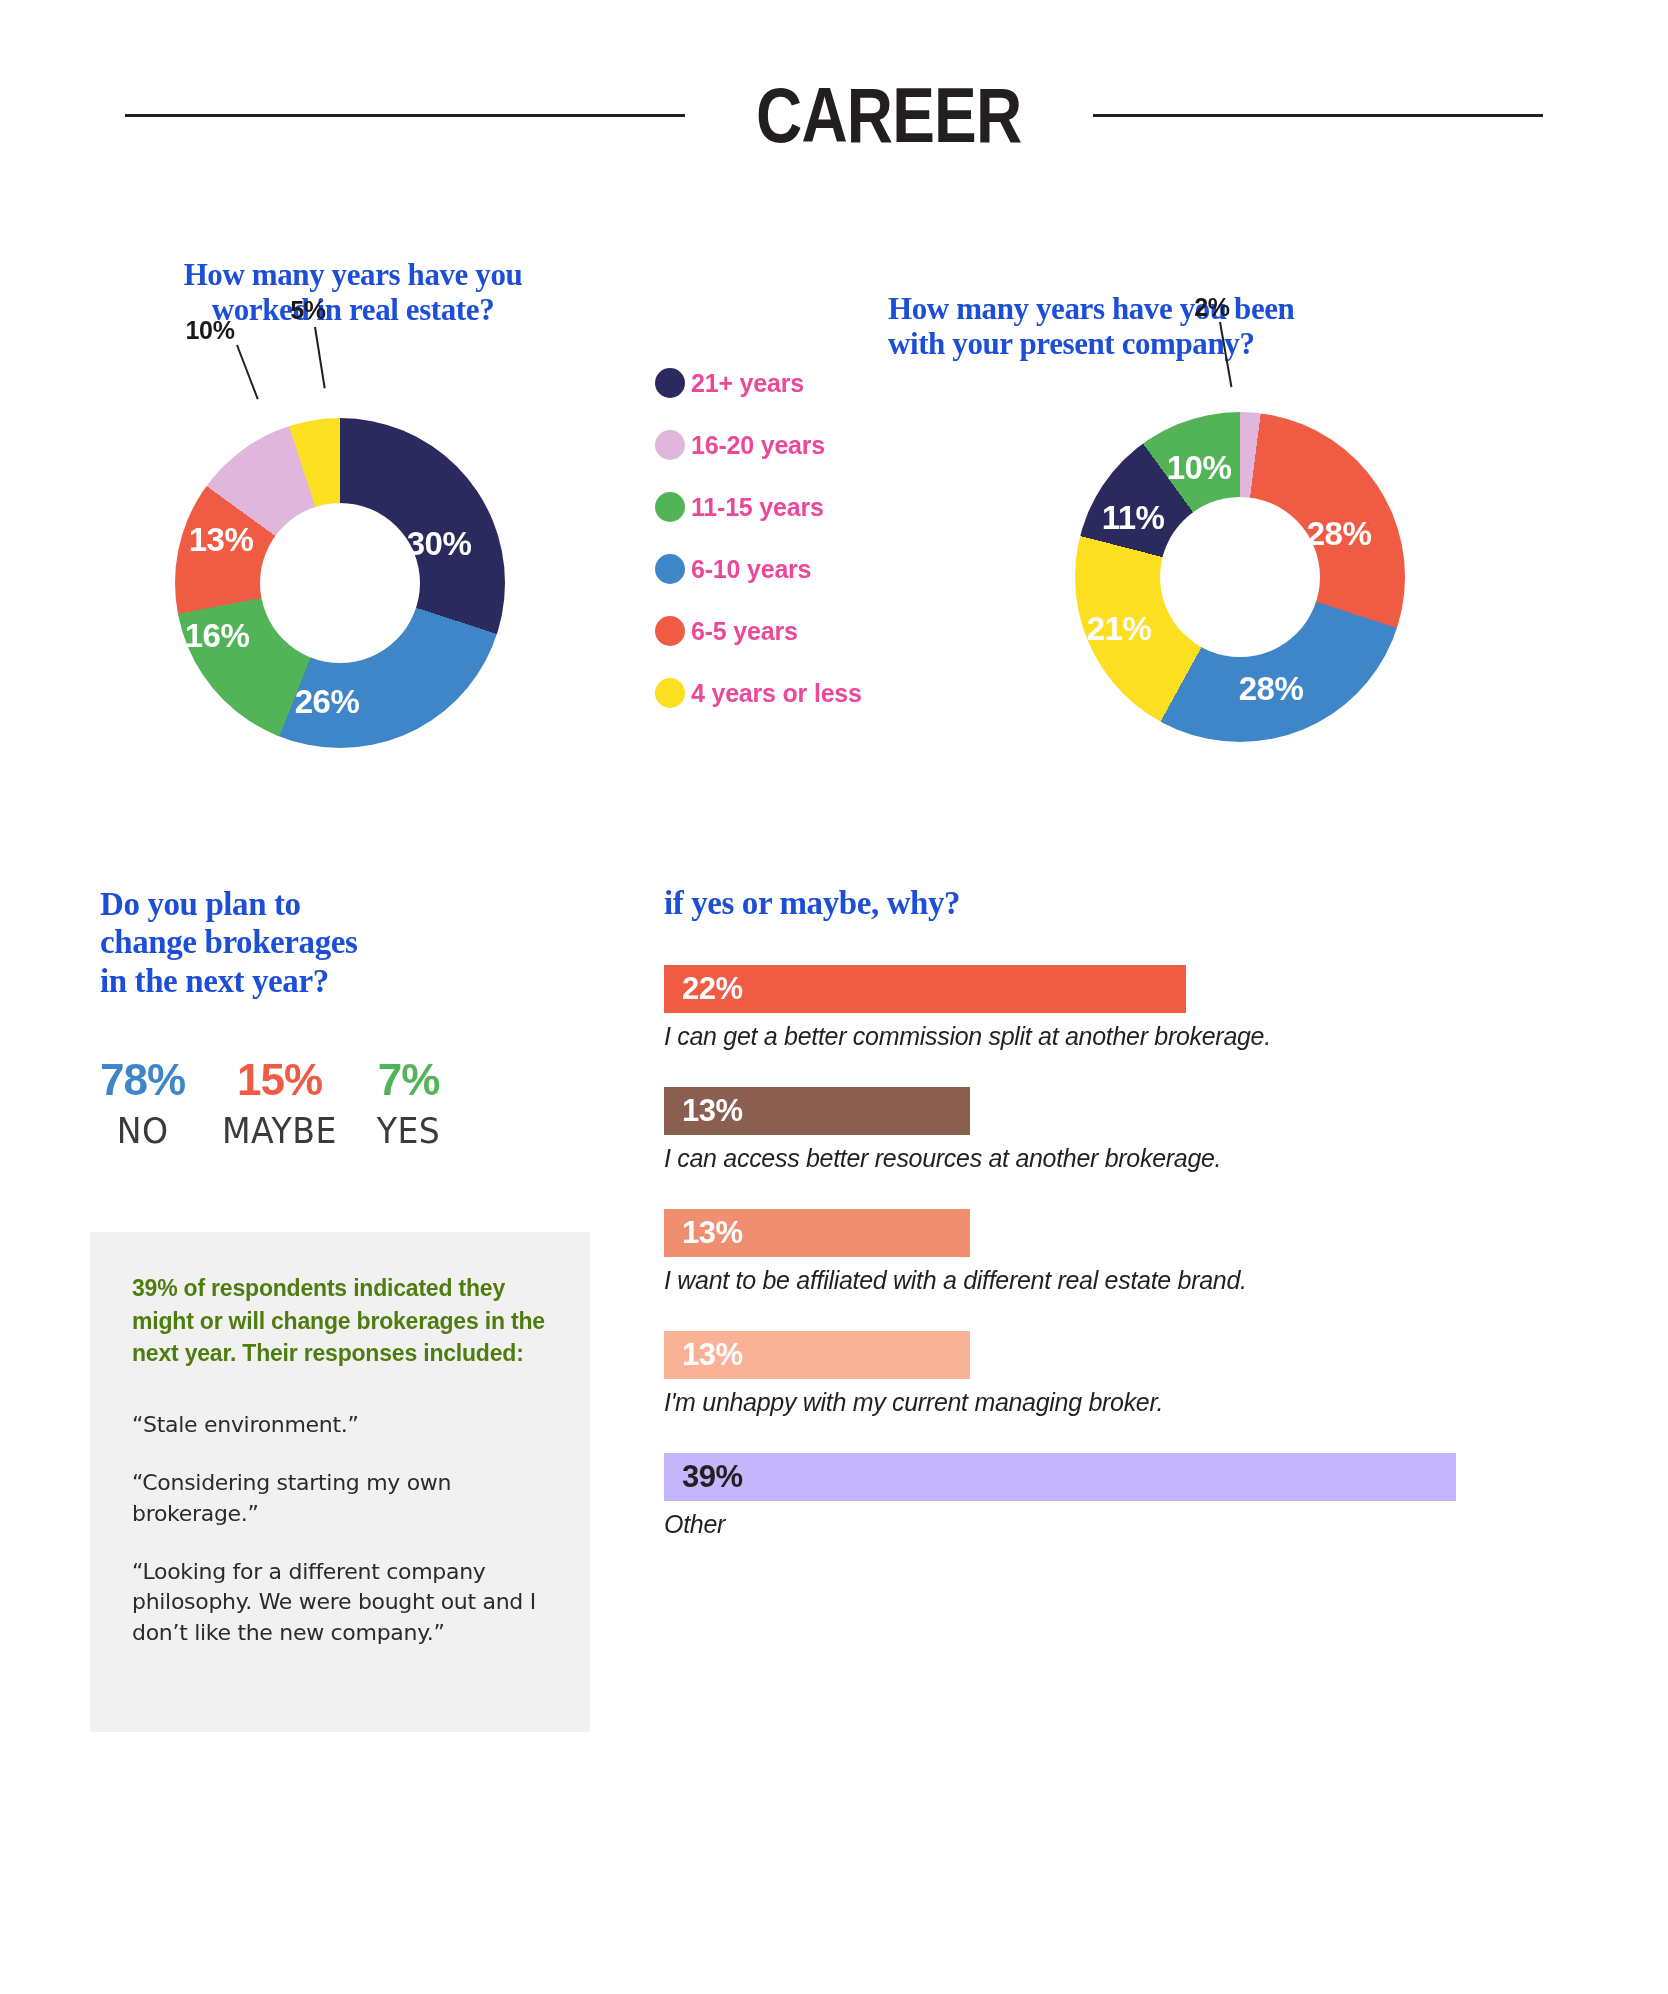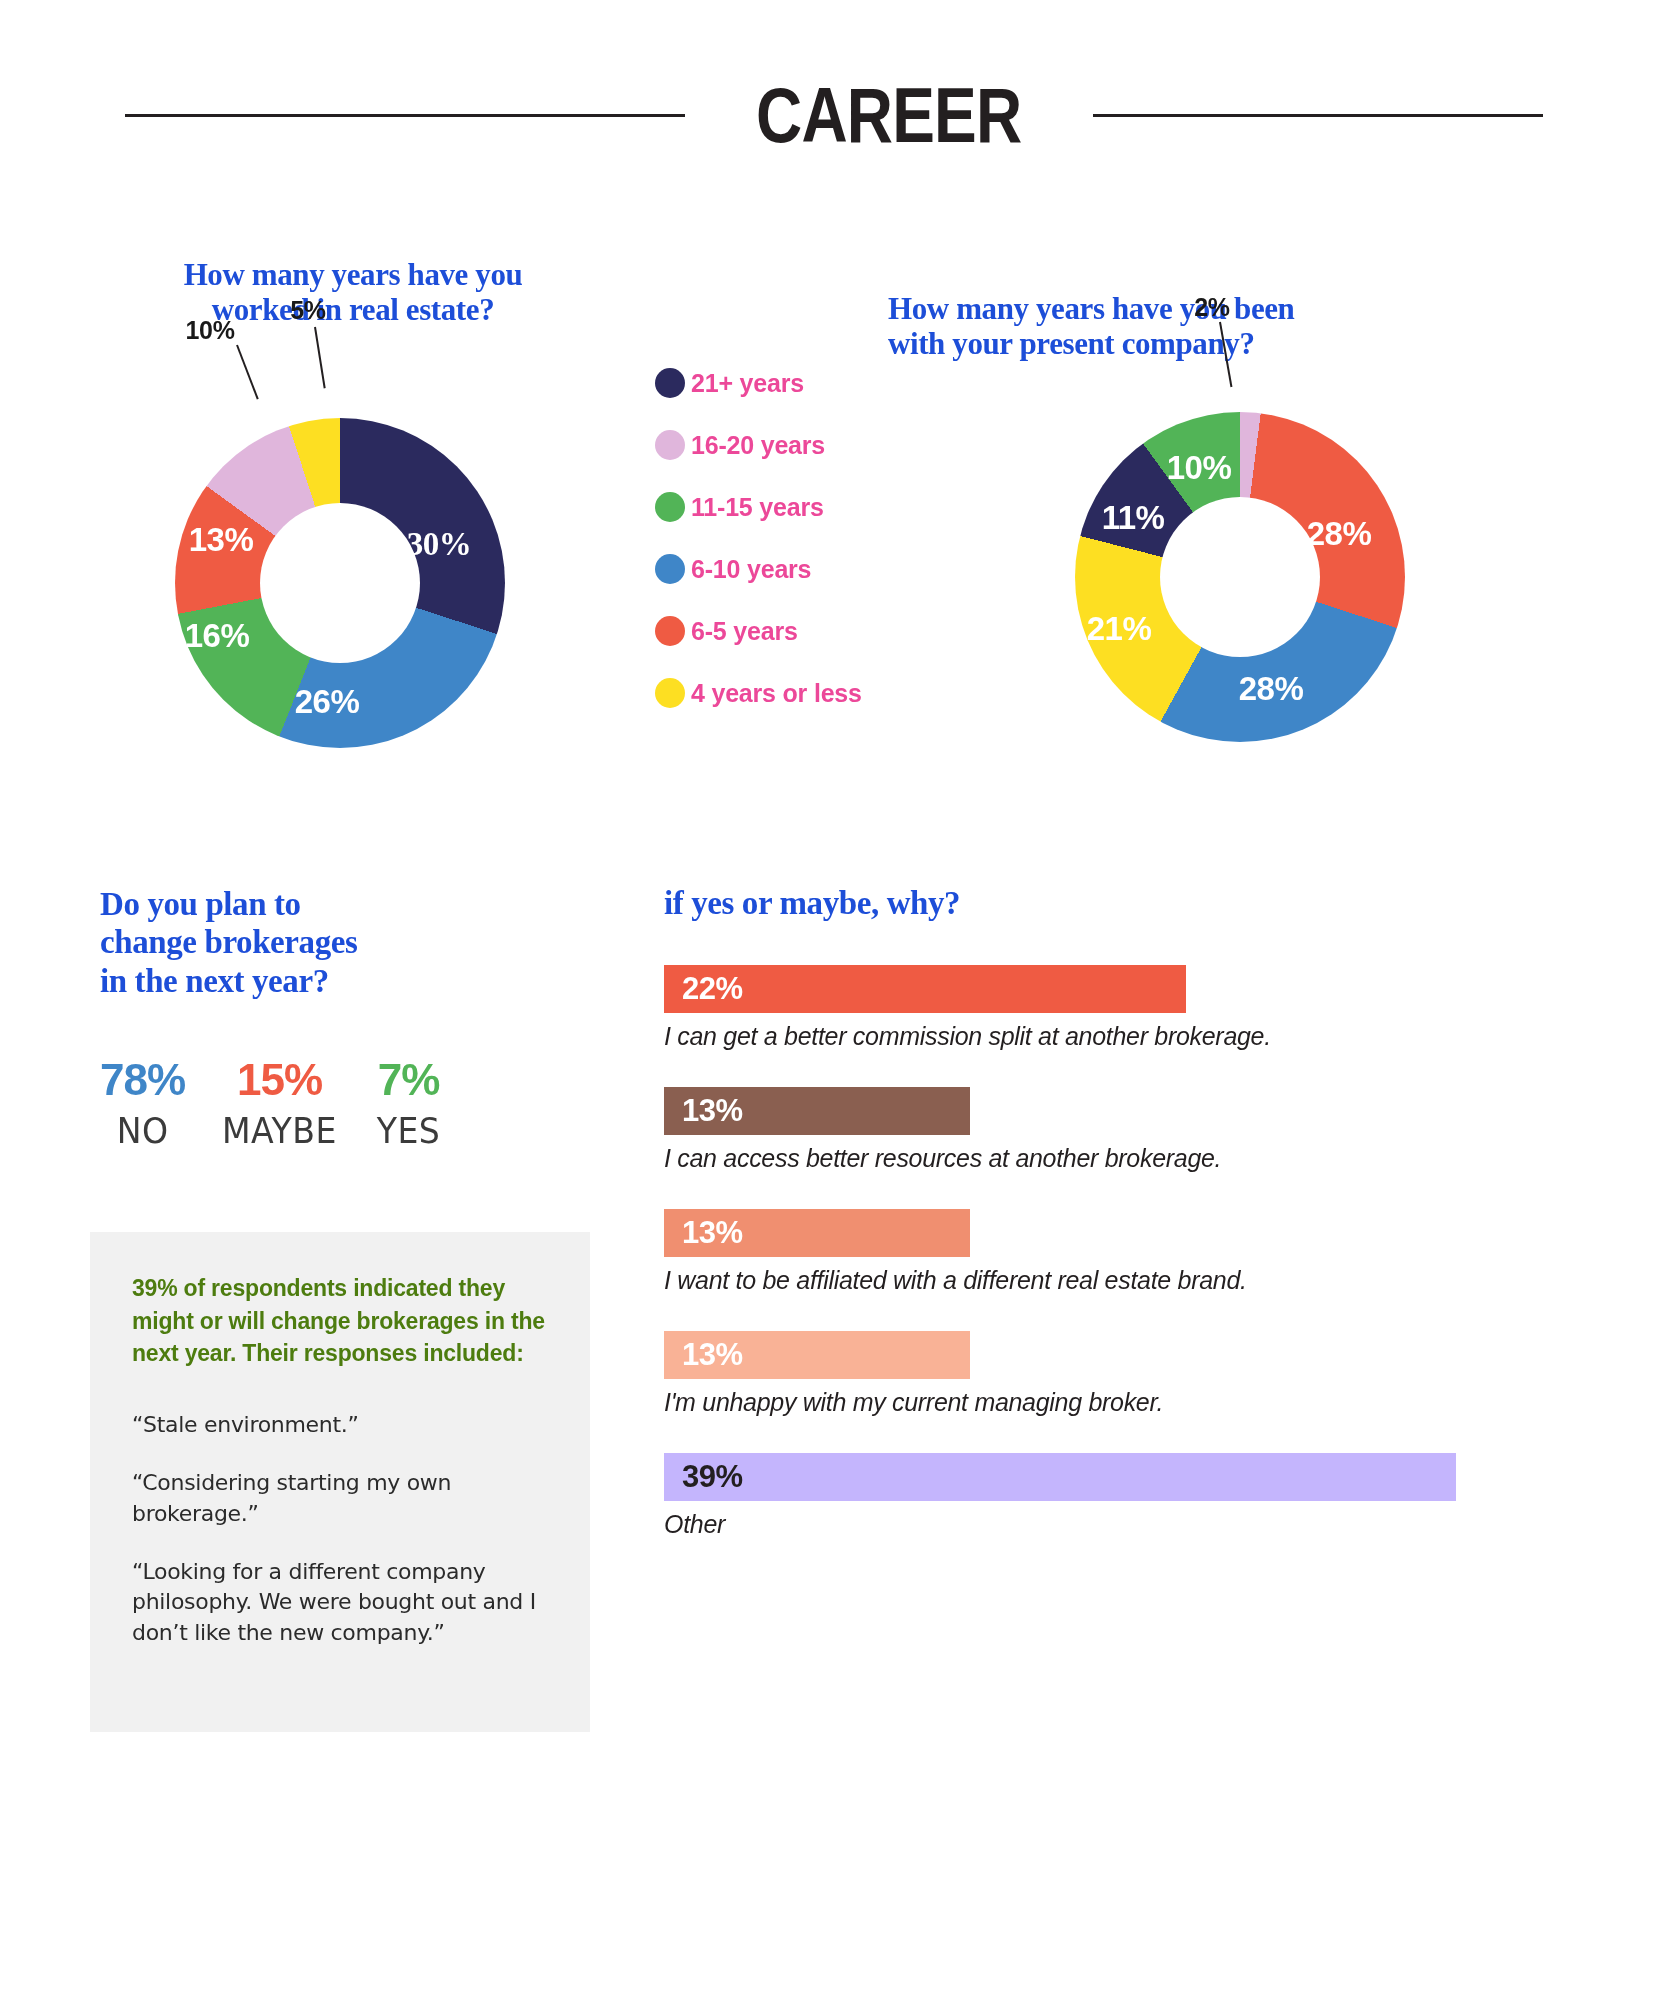--- a/index.html
+++ b/index.html
@@ -170,21 +170,21 @@
   <div class="donut" style="width:330px;height:330px;
        background: conic-gradient(from 0deg,
          #2b2a5e 0deg 108deg,
          #3f86c8 108deg 201.6deg,
          #52b457 201.6deg 259.2deg,
          #ef5b43 259.2deg 306deg,
          #e0b6dc 306deg 342deg,
          #fddf22 342deg 360deg);">
     <div class="hole" style="width:160px;height:160px;"></div>
   </div>
-  <div class="slice-label" style="left:264px; top:126px;font-family:Liberation Serif, serif;">30%</div>
+  <div class="slice-label" style="left:264px; top:126px;">30%</div>
   <div class="slice-label" style="left:152px; top:284px;">26%</div>
   <div class="slice-label" style="left:42px; top:218px;">16%</div>
   <div class="slice-label" style="left:46px; top:122px;">13%</div>
 </div>
 
 <div class="out-label" style="left:210px; top:330px;">10%</div>
 <div class="leader" style="left:236px; top:345px; height:58px; transform: rotate(-21deg);"></div>
 <div class="out-label" style="left:308px; top:310px;">5%</div>
 <div class="leader" style="left:314px; top:327px; height:62px; transform: rotate(-9deg);"></div>
 

